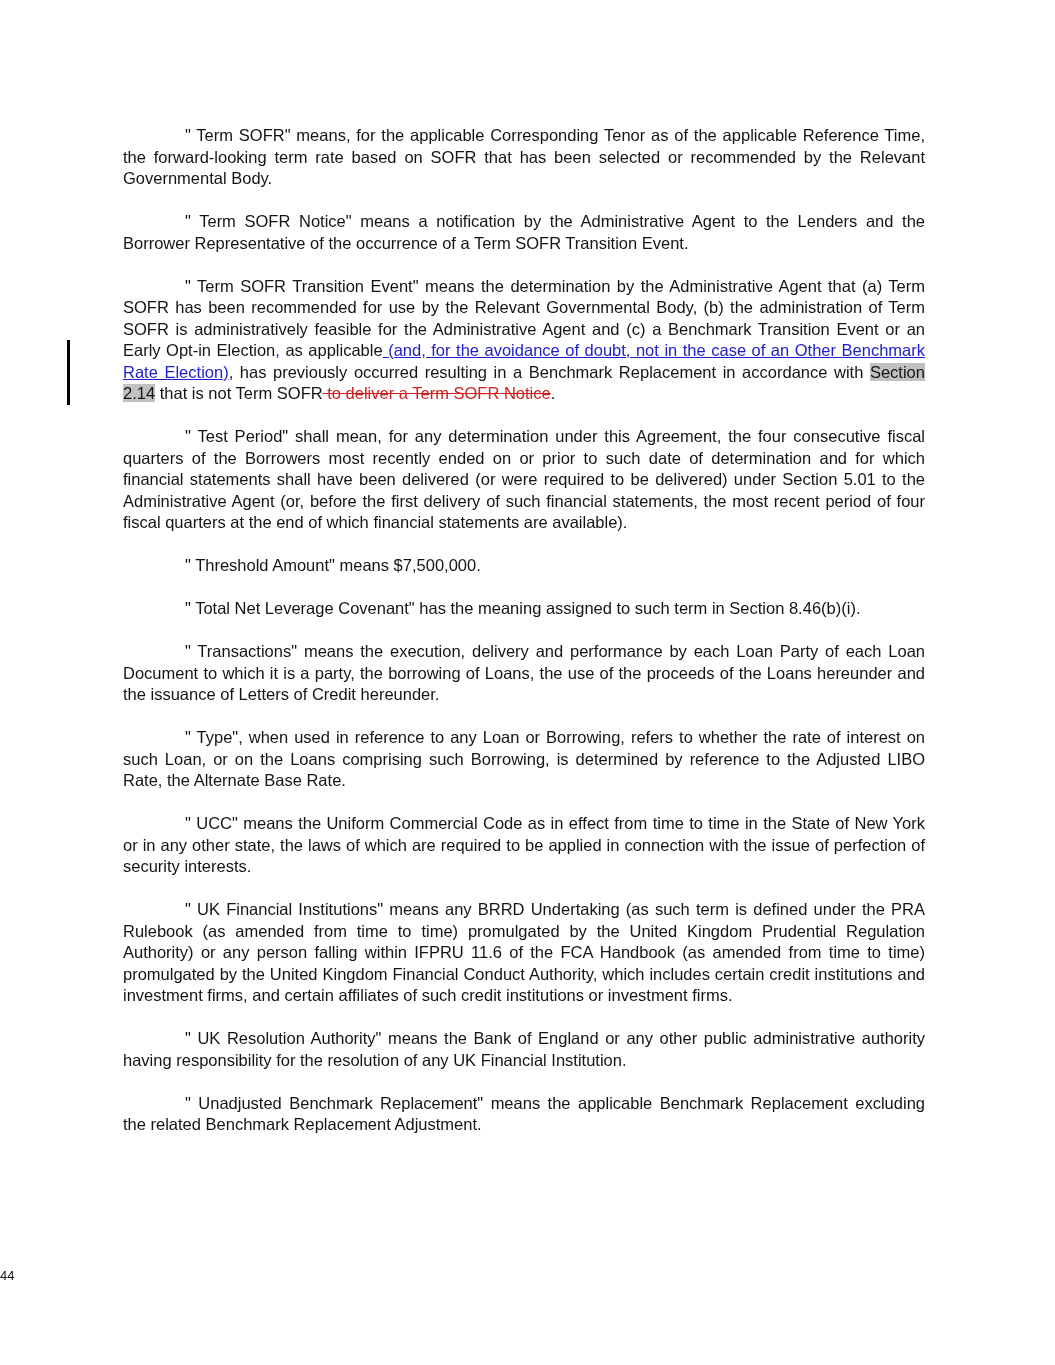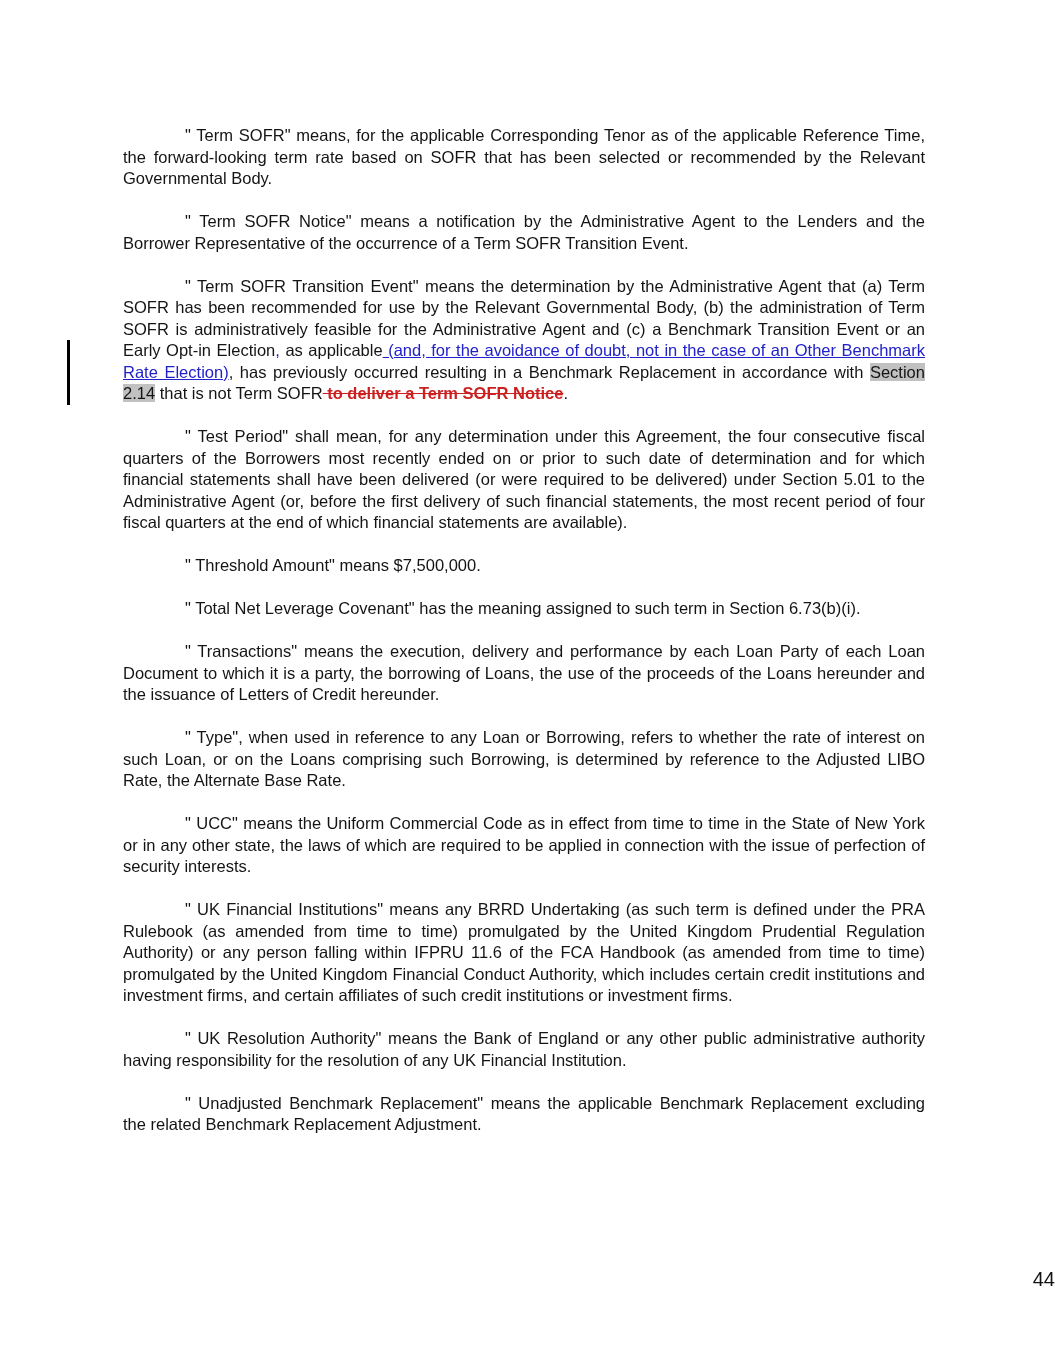--- a/index.html
+++ b/index.html
@@ -24,40 +24,40 @@
     width:802px;
     font-size:16.5px;
     line-height:21.5px;
     text-align:justify;
   }
   p.para{
     margin:0 0 21.5px 0;
     text-indent:62px;
   }
   .seg-ins{color:var(--insertion);text-decoration:underline;}
-  .seg-del{color:var(--deletion);text-decoration:line-through;font-weight:bold;}
+  .seg-del{color:var(--deletion);text-decoration:line-through;}
   .seg-ul{}
   .hl-wrap{position:relative;background:var(--highlight);}
   .hl-tail{
     position:absolute;left:0;top:100%;
     width:100%;height:17px;
     background:var(--highlight);
   }
   .change-bar{
     position:absolute;
     left:67px;top:340px;
     width:3px;height:65px;
     background:var(--bar);
   }
   .page-number{
     position:absolute;
     left:0;top:1268px;
     width:100%;
-    text-align:right;
-    font-size:20px;
+    text-align:left;
+    font-size:13px;
   }
 </style>
 </head>
 <body>
 
 <div class="page">
 
   <div class="change-bar"></div>
 
   <div class="content">
@@ -65,21 +65,21 @@
     <p class="para"><span>" Term SOFR" means, for the applicable Corresponding Tenor as of the applicable Reference Time, the forward-looking term rate based on SOFR that has been selected or recommended by the Relevant Governmental Body.</span></p>
 
     <p class="para"><span>" Term SOFR Notice" means a notification by the Administrative Agent to the Lenders and the Borrower Representative of the occurrence of a Term SOFR Transition Event.</span></p>
 
     <p class="para"><span>" Term SOFR Transition Event" means the determination by the Administrative Agent that (a) Term SOFR has been recommended for use by the Relevant Governmental Body, (b) the administration of Term SOFR is administratively feasible for the Administrative Agent and (c) a Benchmark Transition Event or an Early Opt-in Election</span><span class="seg-ins">,</span><span> as applicable</span><span class="seg-ins"> (and, for the avoidance of doubt, not in the case of an Other Benchmark Rate Election)</span><span>, has previously occurred resulting in a Benchmark Replacement in accordance with </span><span class="hl-wrap"><span>Section 2.14</span><span class="hl-tail"></span></span><span> that is not Term SOFR</span><span class="seg-del"> to deliver a Term SOFR Notice</span><span>.</span></p>
 
     <p class="para"><span>" Test Period" shall mean, for any determination under this Agreement, the four consecutive fiscal quarters of the Borrowers most recently ended on or prior to such date of determination and for which financial statements shall have been delivered (or were required to be delivered) under </span><span class="seg-ul">Section 5.01</span><span> to the Administrative Agent (or, before the first delivery of such financial statements, the most recent period of four fiscal quarters at the end of which financial statements are available).</span></p>
 
     <p class="para"><span>" Threshold Amount" means $7,500,000.</span></p>
 
-    <p class="para"><span>" Total Net Leverage Covenant" has the meaning assigned to such term in </span><span class="seg-ul">Section 6.73(b)(i)</span><span>.</span></p>
+    <p class="para"><span>" Total Net Leverage Covenant" has the meaning assigned to such term in </span><span class="seg-ul">Section 8.46(b)(i)</span><span>.</span></p>
 
     <p class="para"><span>" Transactions" means the execution, delivery and performance by each Loan Party of each Loan Document to which it is a party, the borrowing of Loans, the use of the proceeds of the Loans hereunder and the issuance of Letters of Credit hereunder.</span></p>
 
     <p class="para"><span>" Type", when used in reference to any Loan or Borrowing, refers to whether the rate of interest on such Loan, or on the Loans comprising such Borrowing, is determined by reference to the Adjusted LIBO Rate, the Alternate Base Rate.</span></p>
 
     <p class="para"><span>" UCC" means the Uniform Commercial Code as in effect from time to time in the State of New York or in any other state, the laws of which are required to be applied in connection with the issue of perfection of security interests.</span></p>
 
     <p class="para"><span>" UK Financial Institutions" means any BRRD Undertaking (as such term is defined under the PRA Rulebook (as amended from time to time) promulgated by the United Kingdom Prudential Regulation Authority) or any person falling within IFPRU 11.6 of the FCA Handbook (as amended from time to time) promulgated by the United Kingdom Financial Conduct Authority, which includes certain credit institutions and investment firms, and certain affiliates of such credit institutions or investment firms.</span></p>
 
     <p class="para"><span>" UK Resolution Authority" means the Bank of England or any other public administrative authority having responsibility for the resolution of any UK Financial Institution.</span></p>

